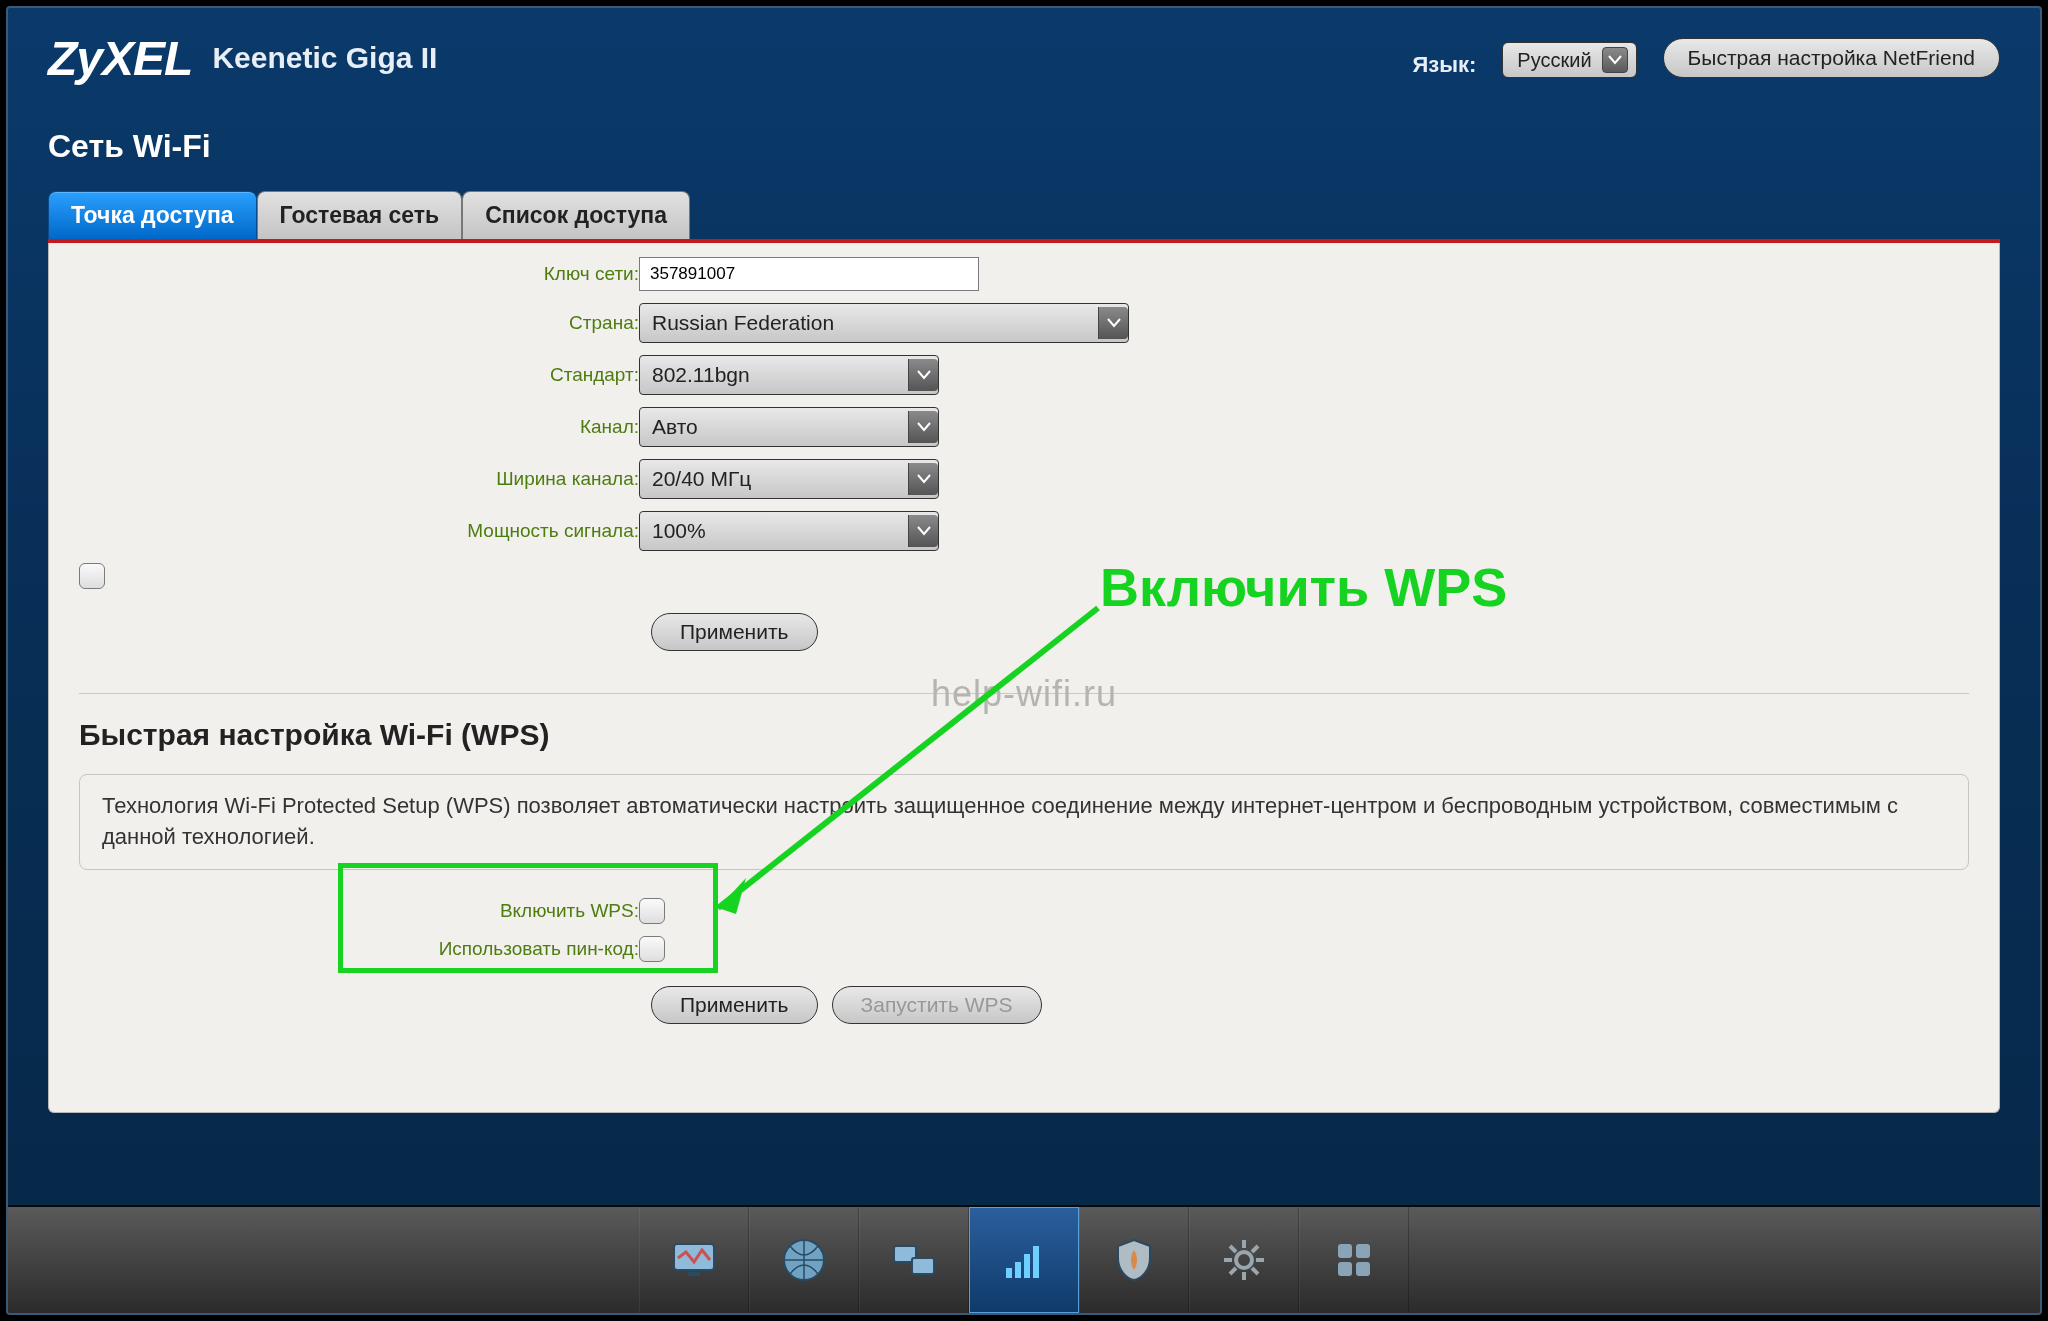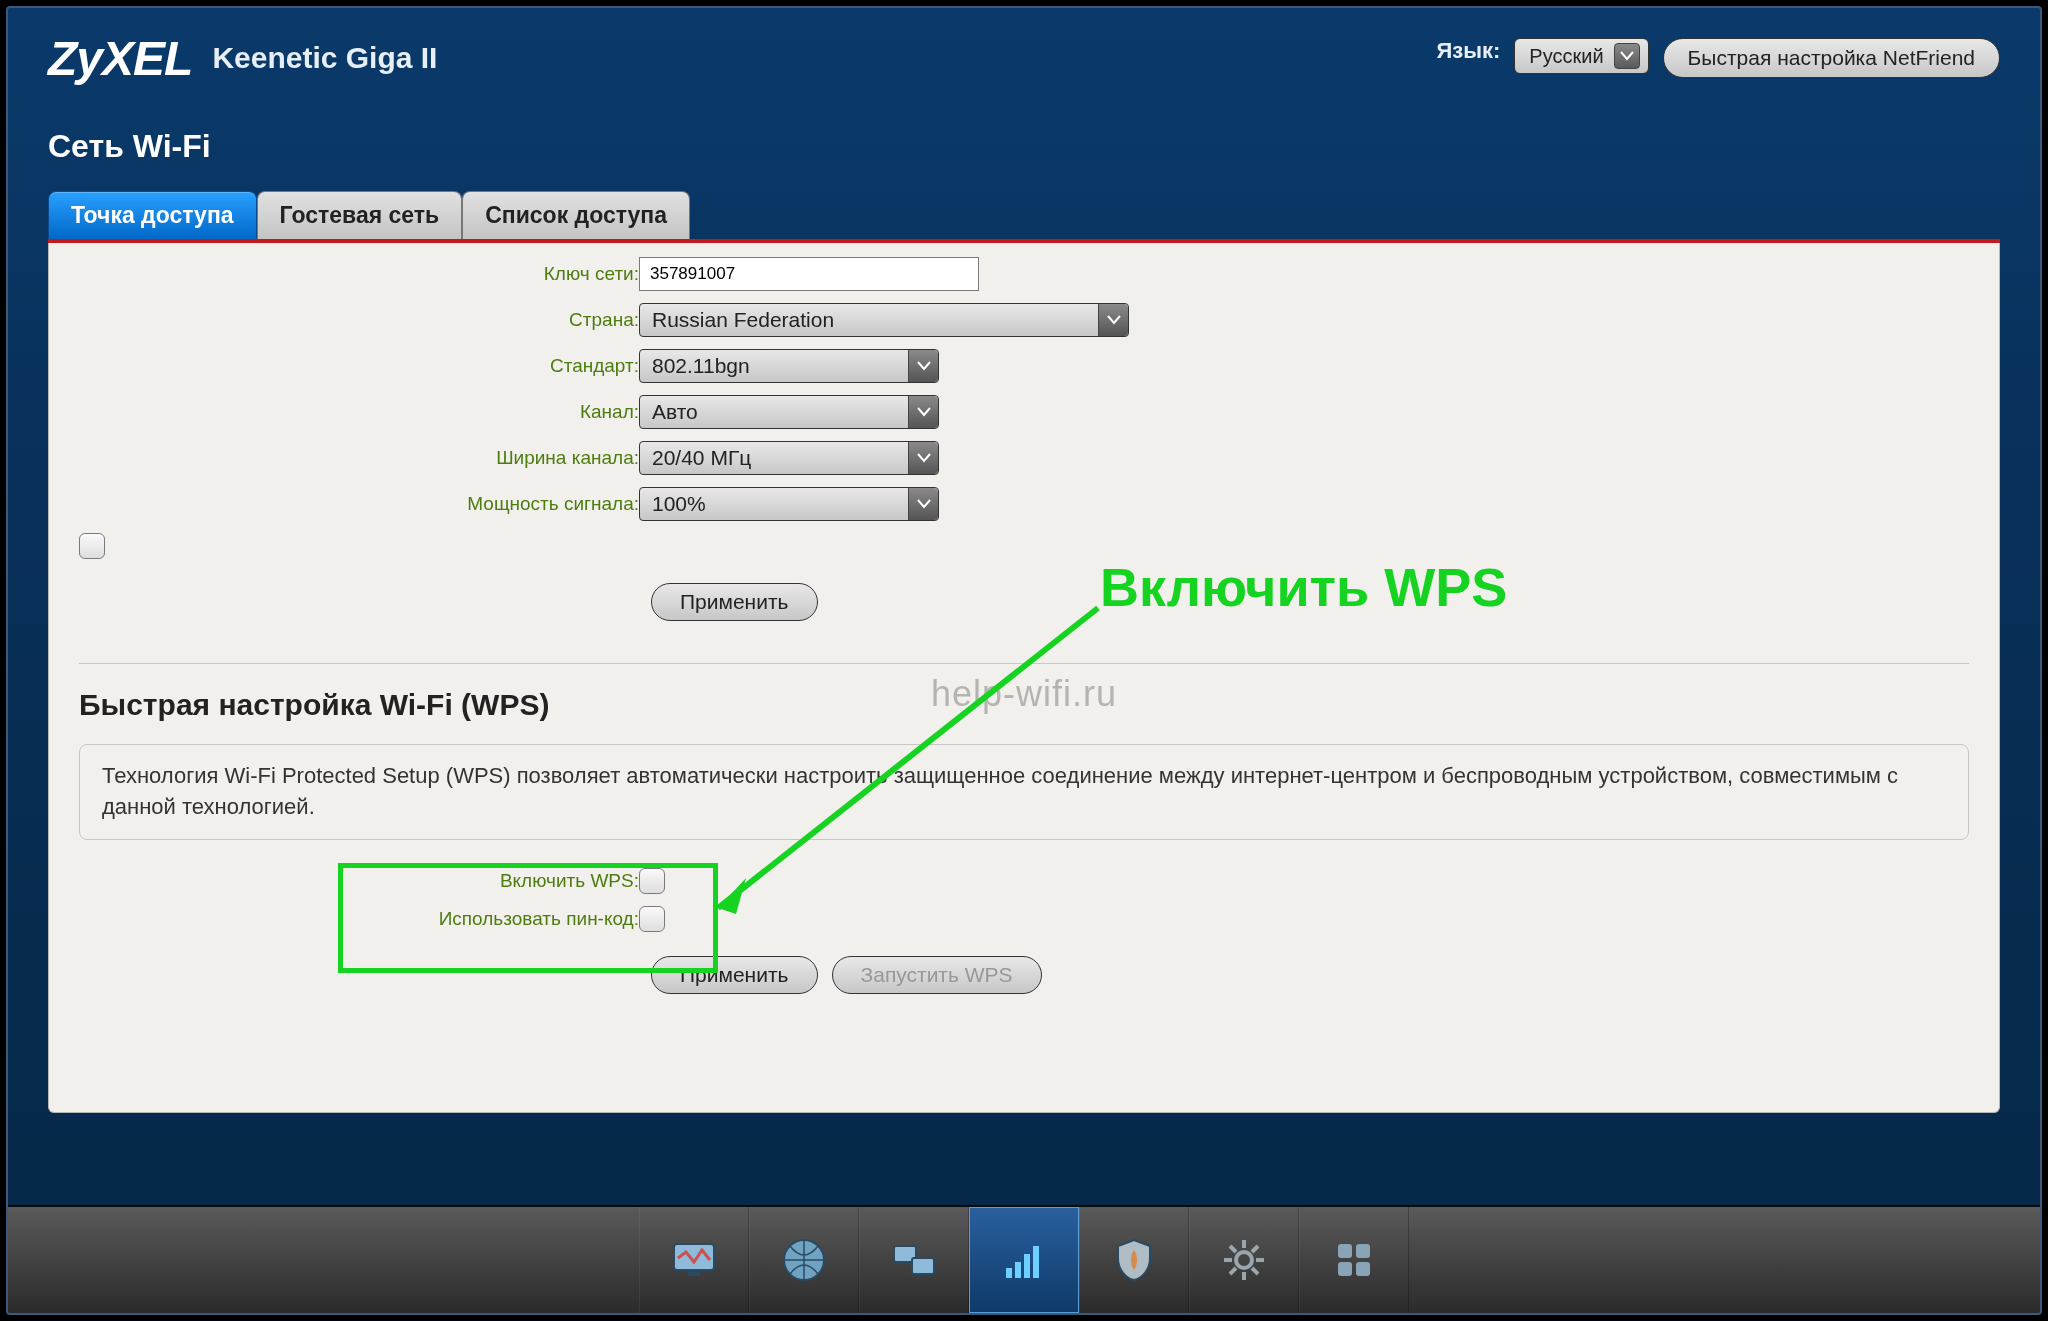--- a/index.html
+++ b/index.html
@@ -33,22 +33,22 @@
   }
   .product {
     color: #e8eef5;
     font-size: 30px;
     font-weight: 600;
     margin-left: 20px;
   }
   .header-right {
     margin-left: auto;
     display: flex;
-    align-items: flex-start;
-    gap: 14px;
+    align-items: flex-end;
+    gap: 26px;
   }
   .lang-label { color: #e8eef5; font-size: 22px; font-weight: 600; }
   .lang-select {
     display: flex; align-items: center;
     background: linear-gradient(#e8e8e8, #c7c7c7);
     border: 1px solid #333; border-radius: 6px;
     height: 36px; padding: 0 8px 0 14px;
     font-size: 20px; color: #222;
     cursor: pointer;
   }
@@ -122,21 +122,21 @@
 
   .text-input {
     width: 340px; height: 34px;
     border: 1px solid #7a7a7a; background: #fff;
     font-size: 17px; padding: 0 10px;
   }
   .select-box {
     display:flex; align-items:center;
     background: linear-gradient(#e8e8e8, #c7c7c7);
     border:1px solid #333; border-radius:4px;
-    height:34px; font-size:21px; color:#222;
+    height:40px; font-size:21px; color:#222;
     padding: 0 0 0 12px; cursor:pointer;
   }
   .select-box .sel-caret {
     width:30px; height:32px; margin-left:auto;
     background: linear-gradient(#8a8a8a, #545454);
     border-left:1px solid #444; border-radius:0 4px 4px 0;
     display:flex; align-items:center; justify-content:center;
   }
   .select-box .sel-caret svg { width:14px; height:10px; }
   .select-w-wide { width: 490px; }

